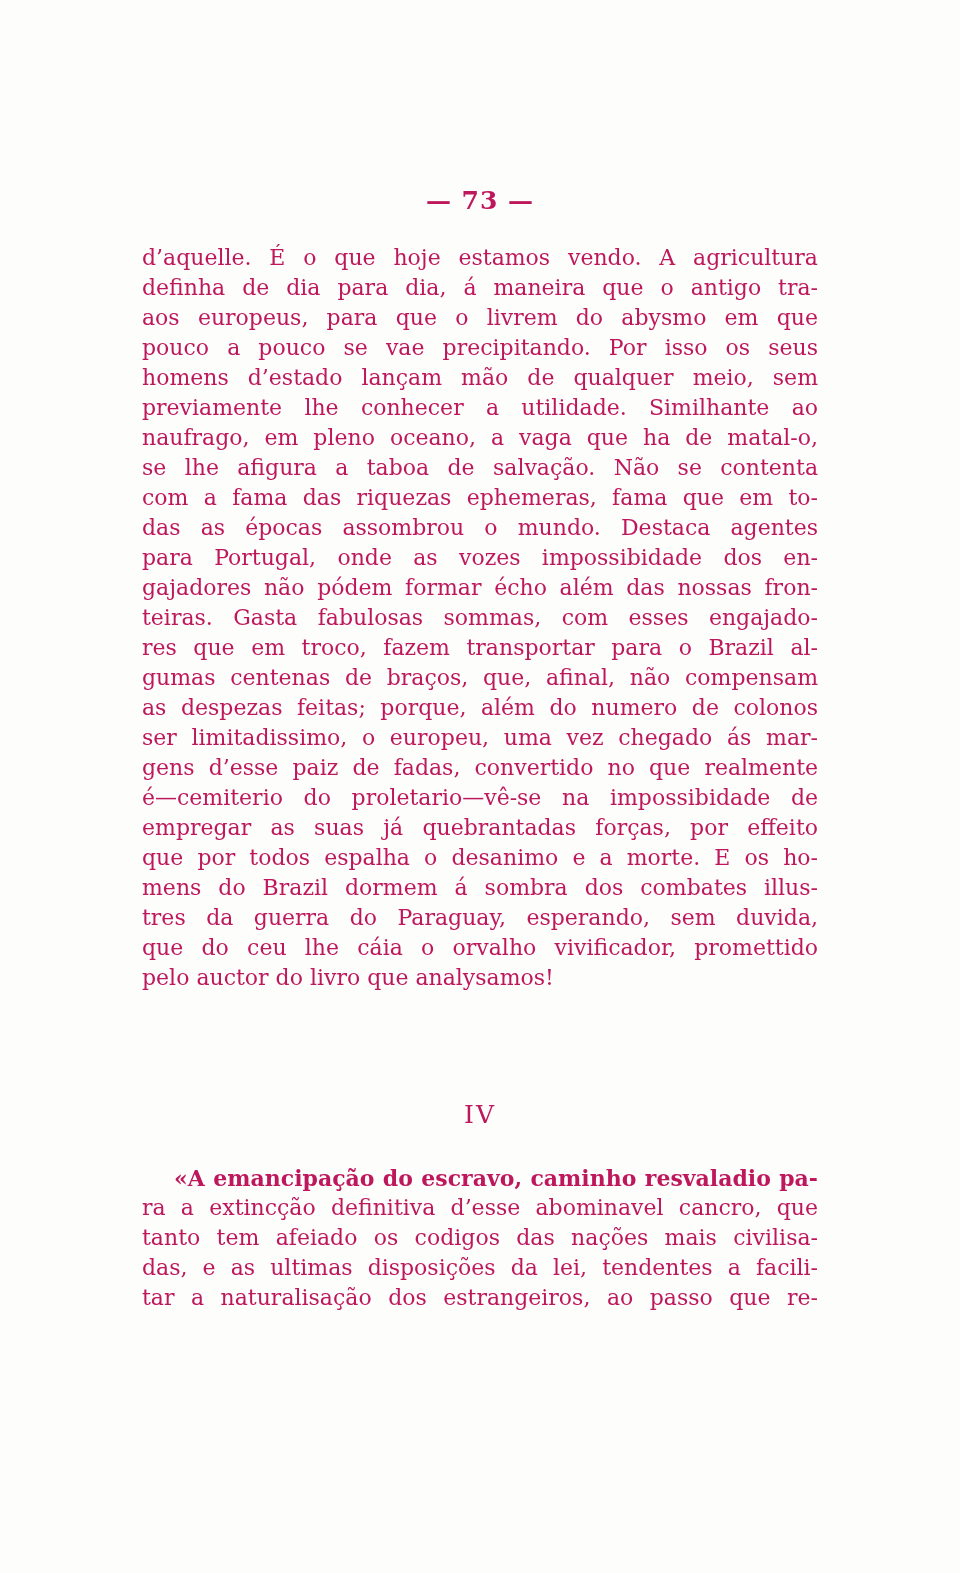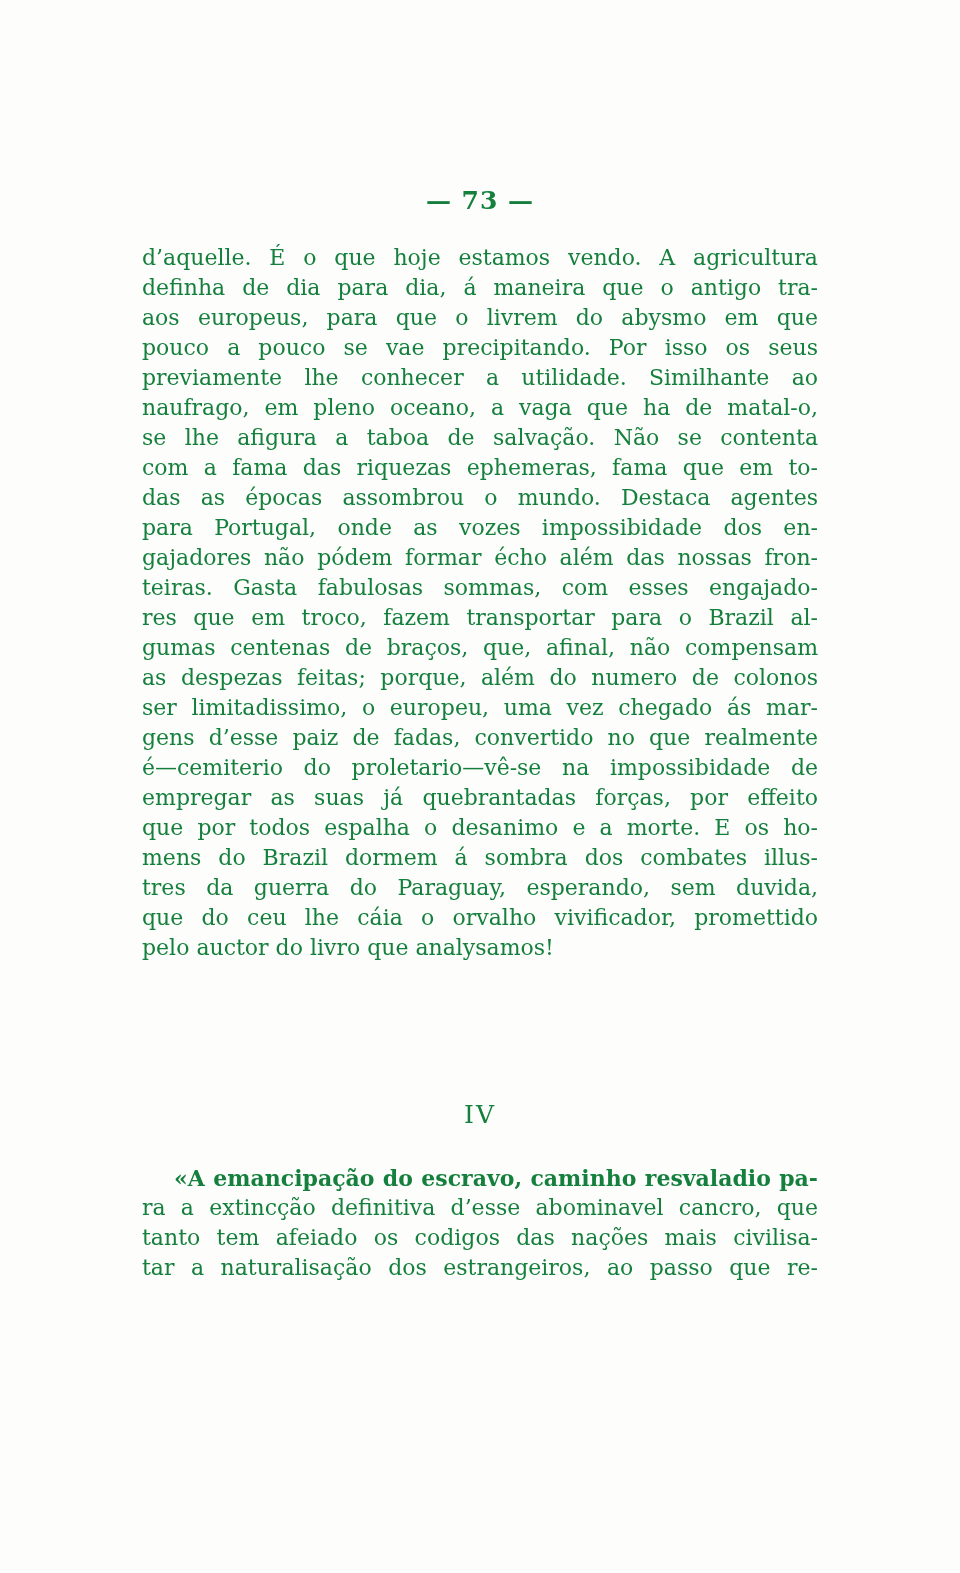--- a/index.html
+++ b/index.html
@@ -7,21 +7,21 @@
     padding: 0;
     background: #fdfdfb;
   }
   .sheet {
     position: relative;
     width: 960px;
     height: 1573px;
     background: #fdfdfb;
     overflow: hidden;
     font-family: "DejaVu Serif", "Liberation Serif", serif;
-    color: #15803d;
+    color: #be185d;
   }
   .pagenum {
     position: absolute;
     left: 142px;
     top: 186px;
     width: 676px;
     text-align: center;
     font-size: 25px;
     font-weight: bold;
     letter-spacing: 1px;
@@ -63,20 +63,21 @@
 <body>
 
 <div class="sheet">
   <div class="pagenum">— 73 —</div>
 
   <div class="para para1">
       <div class="line">d’aquelle. É o que hoje estamos vendo. A agricultura</div>
       <div class="line">definha de dia para dia, á maneira que o antigo tra-</div>
       <div class="line">aos europeus, para que o livrem do abysmo em que</div>
       <div class="line">pouco a pouco se vae precipitando. Por isso os seus</div>
+      <div class="line">homens d’estado lançam mão de qualquer meio, sem</div>
       <div class="line">previamente lhe conhecer a utilidade. Similhante ao</div>
       <div class="line">naufrago, em pleno oceano, a vaga que ha de matal-o,</div>
       <div class="line">se lhe afigura a taboa de salvação. Não se contenta</div>
       <div class="line">com a fama das riquezas ephemeras, fama que em to-</div>
       <div class="line">das as épocas assombrou o mundo. Destaca agentes</div>
       <div class="line">para Portugal, onde as vozes impossibidade dos en-</div>
       <div class="line">gajadores não pódem formar écho além das nossas fron-</div>
       <div class="line">teiras. Gasta fabulosas sommas, com esses engajado-</div>
       <div class="line">res que em troco, fazem transportar para o Brazil al-</div>
       <div class="line">gumas centenas de braços, que, afinal, não compensam</div>
@@ -91,15 +92,16 @@
       <div class="line">que do ceu lhe cáia o orvalho vivificador, promettido</div>
       <div class="line noju">pelo auctor do livro que analysamos!</div>
     </div>
 
   <div class="heading">IV</div>
 
   <div class="para para2">
       <div class="line indent">«A emancipação do escravo, caminho resvaladio pa-</div>
       <div class="line">ra a extincção definitiva d’esse abominavel cancro, que</div>
       <div class="line">tanto tem afeiado os codigos das nações mais civilisa-</div>
+      <div class="line">das, e as ultimas disposições da lei, tendentes a facili-</div>
       <div class="line">tar a naturalisação dos estrangeiros, ao passo que re-</div>
     </div>
 </div>
 
 </body></html>

